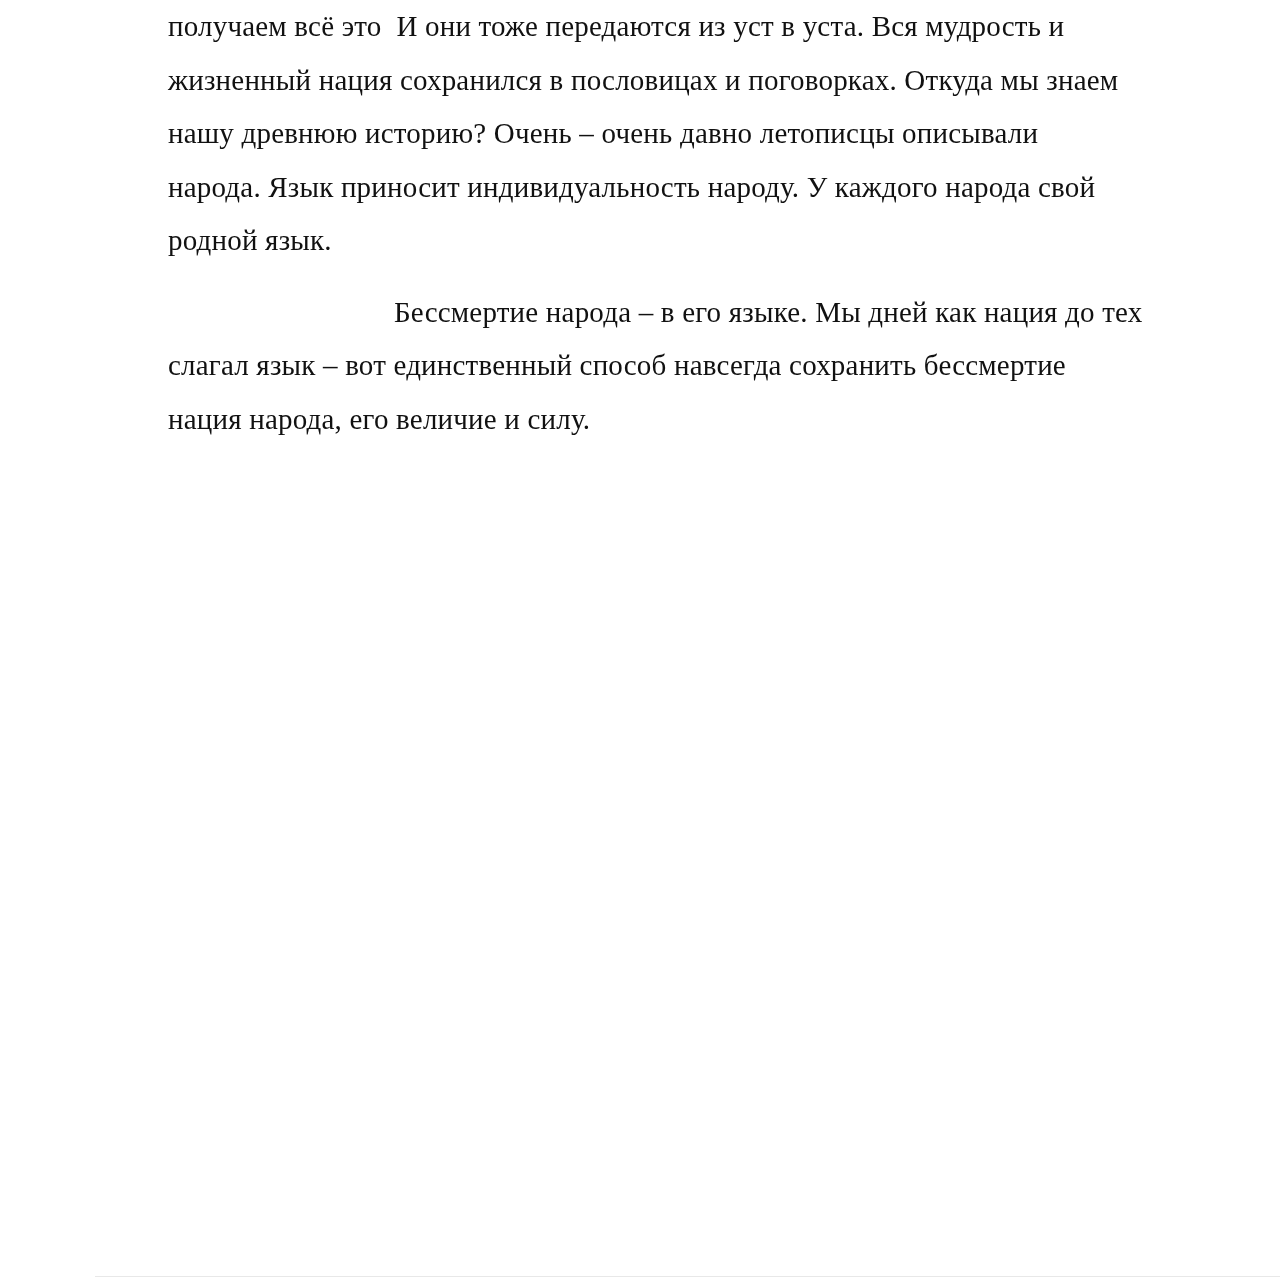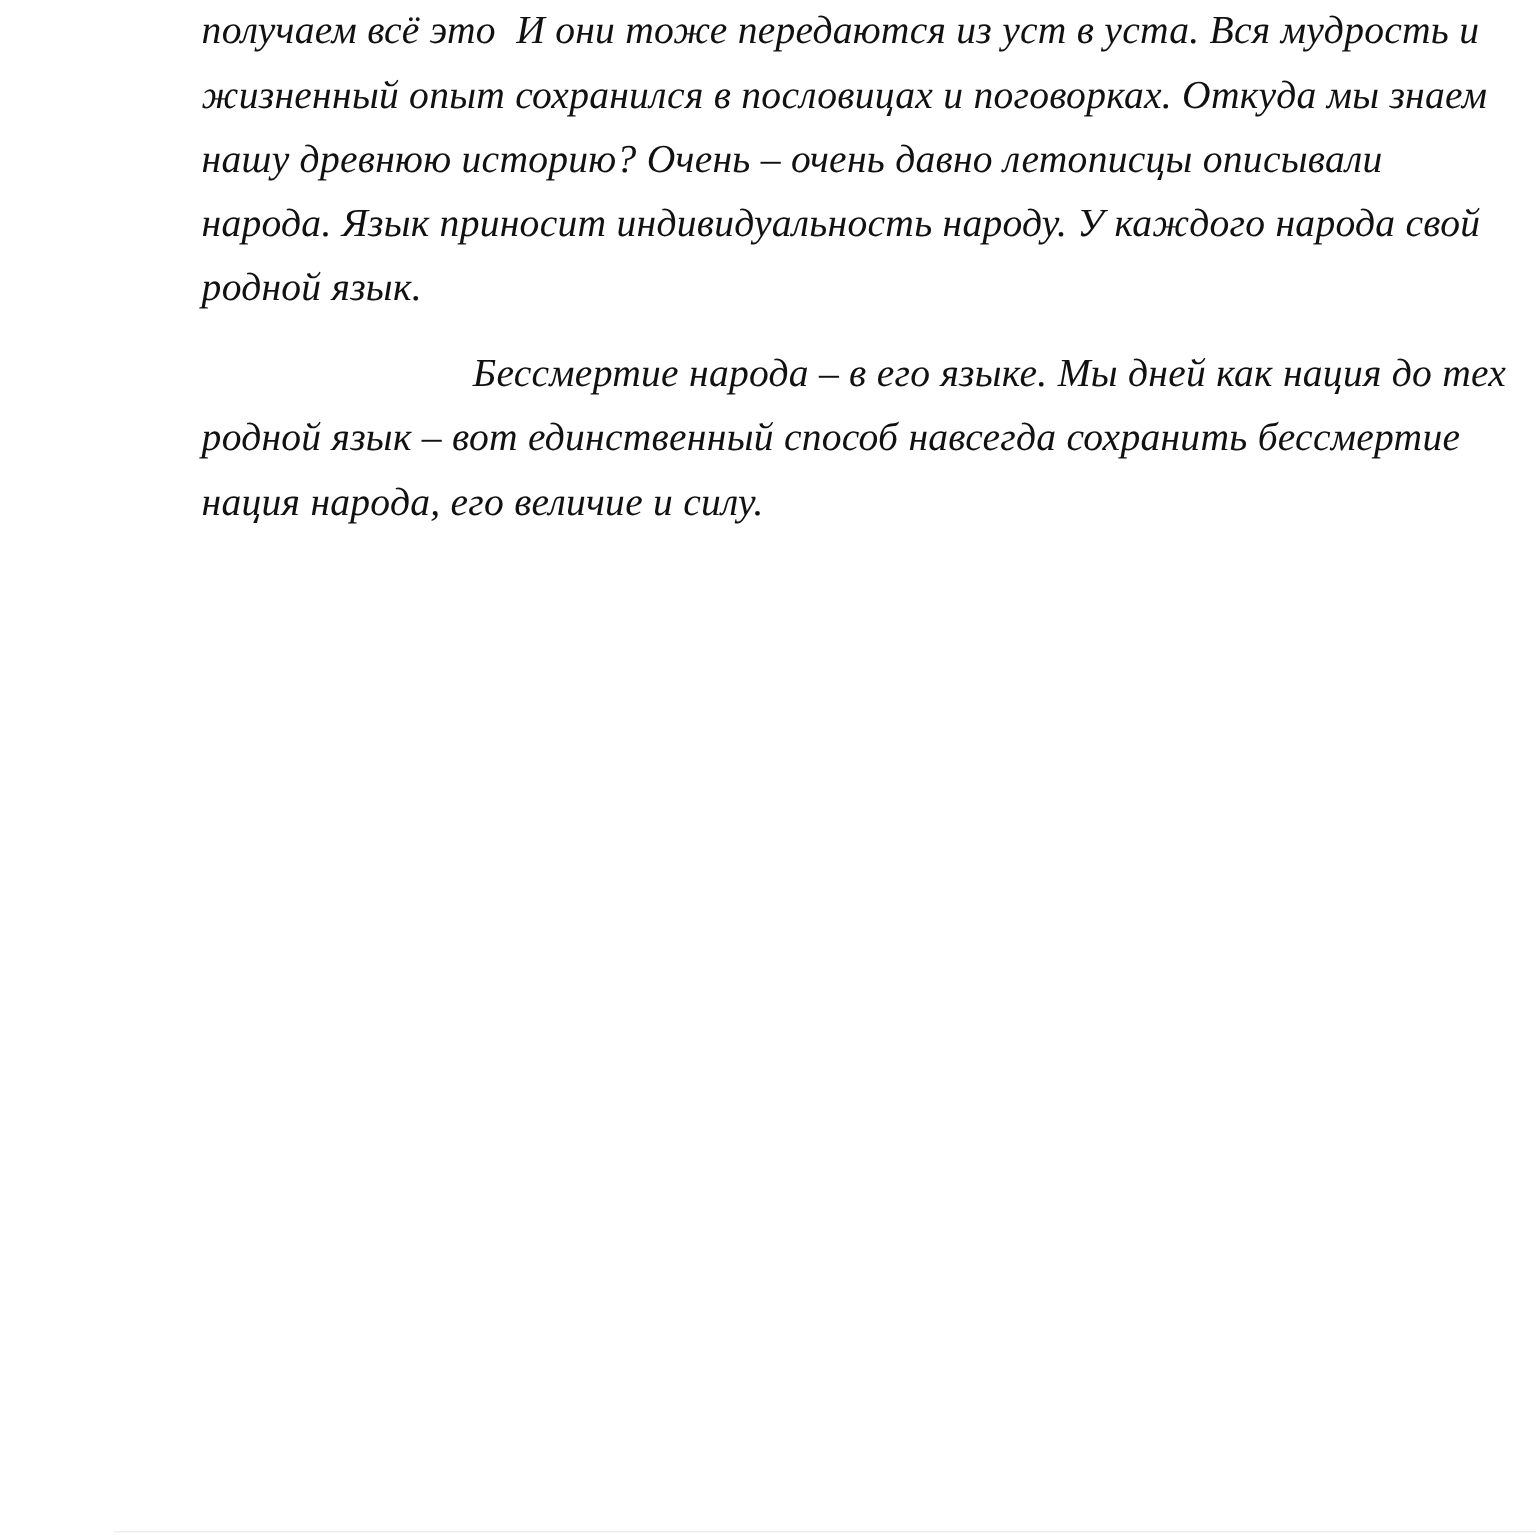--- a/index.html
+++ b/index.html
@@ -20,50 +20,49 @@
     top: 0px;
     width: 1060px;
   }
   .paragraph {
     margin: 0;
   }
   .paragraph + .paragraph {
     margin-top: 18px;
   }
   .line {
-    font-size: 33px;
+    font-size: 29px;
     line-height: 53.5px;
     white-space: pre;
     letter-spacing: 0.2px;
-    font-style: italic;
   }
   .first-indent {
     text-indent: 226px;
   }
   .bottom-rule {
     position: absolute;
     left: 95px;
     right: 0;
     top: 1276px;
     height: 1px;
     background: #e8e8e8;
   }
 </style>
 </head>
 <body>
 
 <div class="page" style="background: rgb(255, 255, 255); color: rgb(17, 17, 17);">
   <div class="content" id="doc-content">
       <div class="paragraph">
         <div class="line">получаем всё это  И они тоже передаются из уст в уста. Вся мудрость и</div>
-        <div class="line">жизненный опыт сохранился в пословицах и поговорках. Откуда мы знаем</div>
+        <div class="line">жизненный нация сохранился в пословицах и поговорках. Откуда мы знаем</div>
         <div class="line">нашу древнюю историю? Очень – очень давно летописцы описывали</div>
         <div class="line">народа. Язык приносит индивидуальность народу. У каждого народа свой</div>
         <div class="line">родной язык.</div>
       </div>
       <div class="paragraph">
         <div class="line first-indent">Бессмертие народа – в его языке. Мы дней как нация до тех</div>
-        <div class="line">родной язык – вот единственный способ навсегда сохранить бессмертие</div>
+        <div class="line">слагал язык – вот единственный способ навсегда сохранить бессмертие</div>
         <div class="line">нация народа, его величие и силу.</div>
       </div>
     </div>
   <div class="bottom-rule" style="background: rgb(232, 232, 232);"></div>
 </div>
 
 </body></html>

